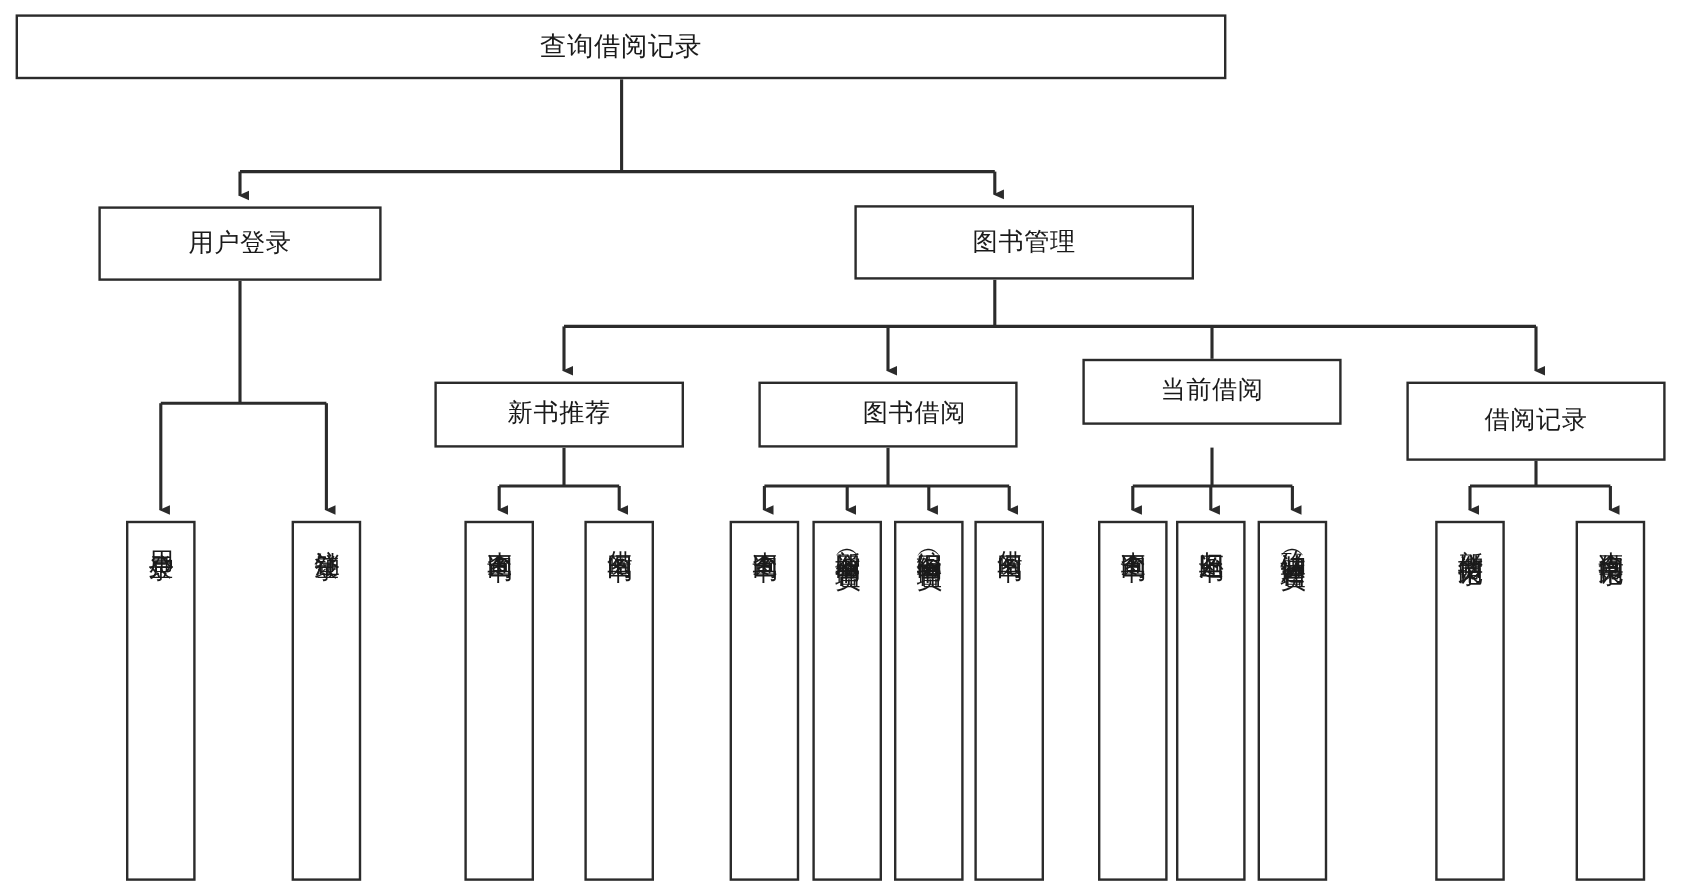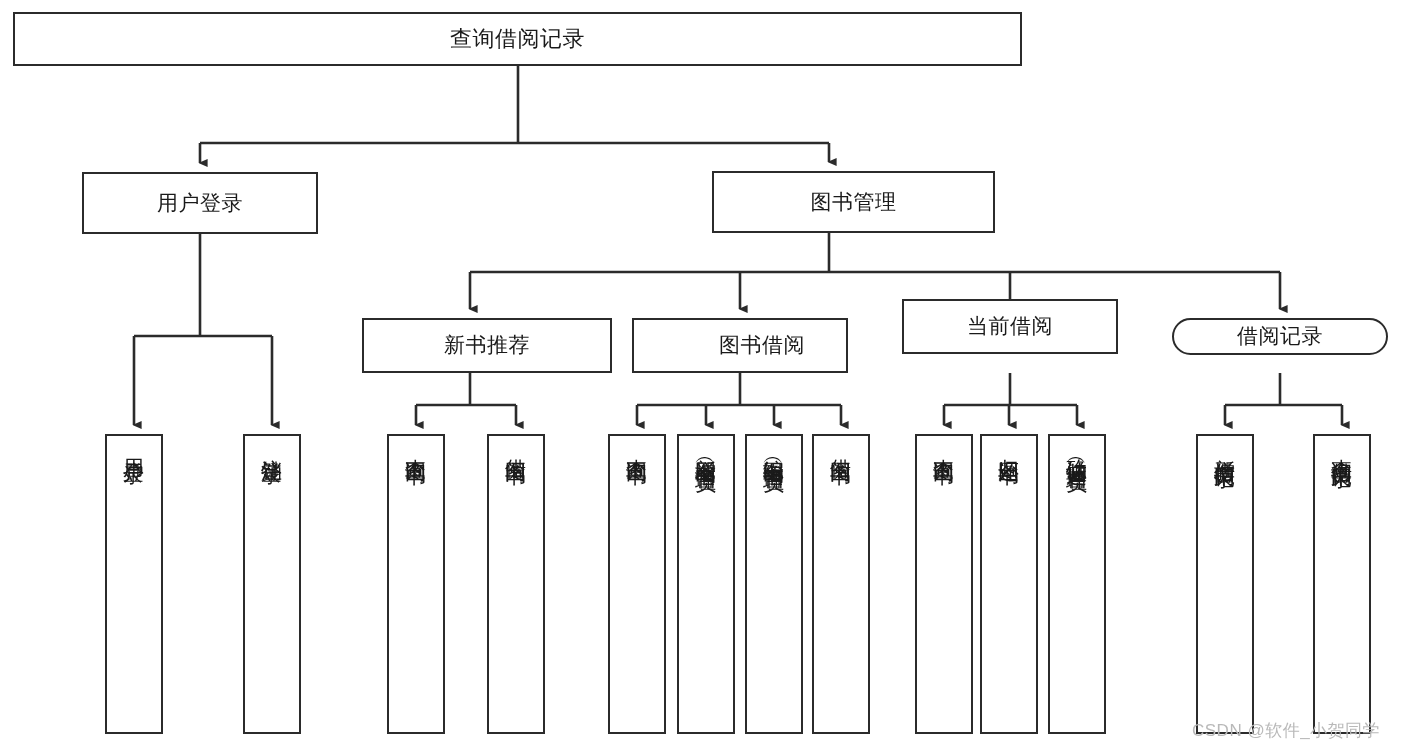--- a/index.html
+++ b/index.html
@@ -137,30 +137,30 @@
   <div id="nodes-group">
       <div class="node horizontal root" style="left: 13px; top: 12px; width: 1009px; height: 54px; background: rgb(255, 255, 255); border-color: rgb(43, 43, 43); color: rgb(26, 26, 26);">
         <span class="node-label">查询借阅记录</span>
       </div>
       <div class="node horizontal" style="left: 82px; top: 172px; width: 236px; height: 62px; background: rgb(255, 255, 255); border-color: rgb(43, 43, 43); color: rgb(26, 26, 26);">
         <span class="node-label">用户登录</span>
       </div>
       <div class="node horizontal" style="left: 712px; top: 171px; width: 283px; height: 62px; background: rgb(255, 255, 255); border-color: rgb(43, 43, 43); color: rgb(26, 26, 26);">
         <span class="node-label">图书管理</span>
       </div>
-      <div class="node horizontal" style="left: 362px; top: 318px; width: 250px; height: 55px; background: rgb(255, 255, 255); border-color: rgb(43, 43, 43); color: rgb(26, 26, 26);">
+      <div class="node horizontal" style="left: 362px; top: 318px; width: 208px; height: 55px; background: rgb(255, 255, 255); border-color: rgb(43, 43, 43); color: rgb(26, 26, 26);">
         <span class="node-label">新书推荐</span>
       </div>
       <div class="node horizontal" style="left: 632px; top: 318px; width: 216px; height: 55px; background: rgb(255, 255, 255); border-color: rgb(43, 43, 43); color: rgb(26, 26, 26); padding-left: 44px;">
         <span class="node-label">图书借阅</span>
       </div>
       <div class="node horizontal" style="left: 902px; top: 299px; width: 216px; height: 55px; background: rgb(255, 255, 255); border-color: rgb(43, 43, 43); color: rgb(26, 26, 26);">
         <span class="node-label">当前借阅</span>
       </div>
-      <div class="node horizontal" style="left: 1172px; top: 318px; width: 216px; height: 37px; background: rgb(255, 255, 255); border-color: rgb(43, 43, 43); color: rgb(26, 26, 26); border-radius: 20px;">
+      <div class="node horizontal" style="left: 1172px; top: 318px; width: 216px; height: 66px; background: rgb(255, 255, 255); border-color: rgb(43, 43, 43); color: rgb(26, 26, 26);">
         <span class="node-label">借阅记录</span>
       </div>
       <div class="node vertical" style="left: 105px; top: 434px; width: 58px; height: 300px; background: rgb(255, 255, 255); border-color: rgb(43, 43, 43); color: rgb(26, 26, 26);">
         <span class="node-label">用户登录</span>
       </div>
       <div class="node vertical" style="left: 243px; top: 434px; width: 58px; height: 300px; background: rgb(255, 255, 255); border-color: rgb(43, 43, 43); color: rgb(26, 26, 26);">
         <span class="node-label">注销登录</span>
       </div>
       <div class="node vertical" style="left: 387px; top: 434px; width: 58px; height: 300px; background: rgb(255, 255, 255); border-color: rgb(43, 43, 43); color: rgb(26, 26, 26);">
         <span class="node-label">查询图书</span>
@@ -190,15 +190,14 @@
         <span class="node-label">确认归还（管理员）</span>
       </div>
       <div class="node vertical" style="left: 1196px; top: 434px; width: 58px; height: 300px; background: rgb(255, 255, 255); border-color: rgb(43, 43, 43); color: rgb(26, 26, 26);">
         <span class="node-label">新增借阅记录</span>
       </div>
       <div class="node vertical" style="left: 1313px; top: 434px; width: 58px; height: 300px; background: rgb(255, 255, 255); border-color: rgb(43, 43, 43); color: rgb(26, 26, 26);">
         <span class="node-label">查询借阅记录</span>
       </div>
     </div>
 
-  <div class="watermark" style="left: 1192px; top: 719px; color: rgb(185, 185, 185);">CSDN @软件_小贺同学</div>
 
 </div>
 
 </body></html>

